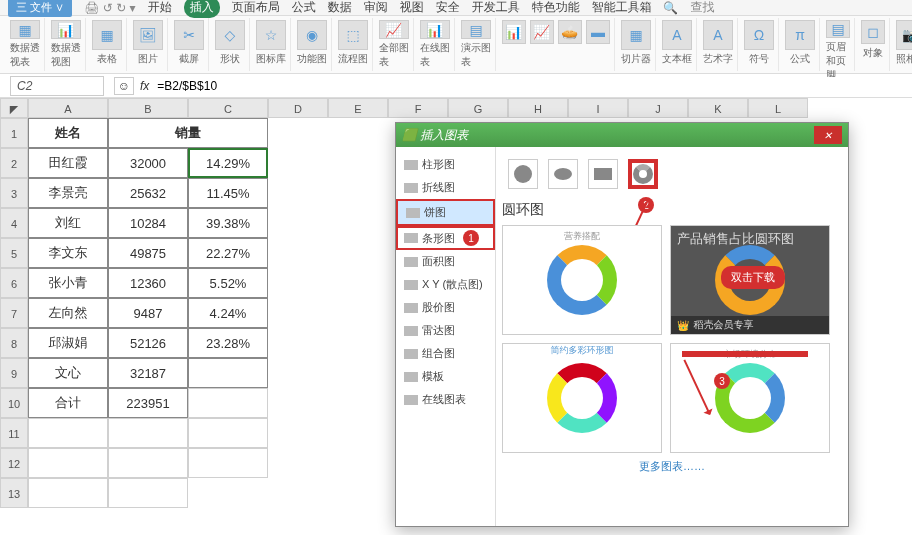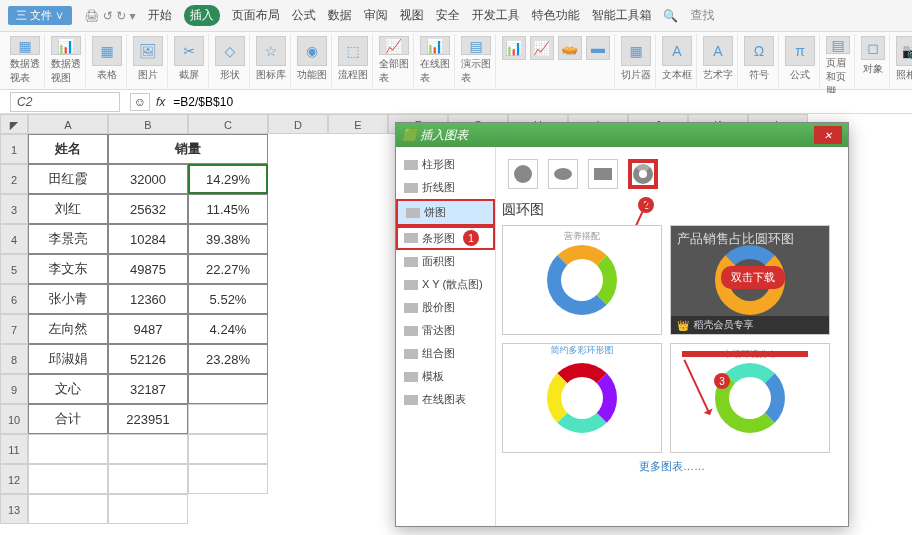--- a/index.html
+++ b/index.html
@@ -1,34 +1,34 @@
 <!DOCTYPE html>
 <html><head>
 <meta charset="utf-8">
 <style>
 * { margin: 0; padding: 0; box-sizing: border-box; font-family: "Microsoft YaHei", Arial, sans-serif; }
 body { background: #fff; font-size: 12px; color: #333; width: 912px; height: 535px; overflow: hidden; position: relative; }
 
 
-.menu-row { display: flex; align-items: center; height: 32px; background: #f5f5f5; border-bottom: 1px solid #dcdcdc; padding: 0 8px; gap: 12px; font-size: 12px; }
+.menu-row { display: flex; align-items: center; height: 16px; background: #f5f5f5; border-bottom: 1px solid #dcdcdc; padding: 0 8px; gap: 12px; font-size: 12px; }
 .menu-item { color: #444; cursor: pointer; }
 .menu-item.active { background: #2e8b57; color: #fff; padding: 2px 6px; border-radius: 10px; }
 .file-dd { background: #5a9bd4; color: #fff; padding: 2px 8px; border-radius: 2px; font-size: 11px; }
 
 
 .ribbon { display: flex; height: 58px; background: #fafafa; border-bottom: 1px solid #dcdcdc; padding: 2px 6px; gap: 2px; }
 .ribbon-group { display: flex; flex-direction: column; align-items: center; padding: 2px 4px; border-right: 1px solid #e8e8e8; }
 .ribbon-icons { display: flex; gap: 4px; }
 .ribbon-icon { width: 24px; height: 24px; background: #e0e0e0; border: 1px solid #ccc; display: flex; align-items: center; justify-content: center; font-size: 14px; color: #5a9bd4; }
 .ribbon-label { font-size: 10px; color: #666; margin-top: 2px; }
 .ribbon-icon.big { width: 30px; height: 30px; }
 
 
 .formula-row { display: flex; align-items: center; height: 24px; border-bottom: 1px solid #dcdcdc; background: #fff; }
-.name-box { width: 110px; border: 1px solid #ccc; margin: 2px 10px; padding: 2px 6px; font-style: italic; color: #555; background: #fff; }
+.name-box { width: 94px; border: 1px solid #ccc; margin: 2px 10px; padding: 2px 6px; font-style: italic; color: #555; background: #fff; }
 .fx-area { display: flex; align-items: center; gap: 6px; flex: 1; }
 .fx-icon { width: 20px; height: 18px; border: 1px solid #ccc; display: flex; align-items: center; justify-content: center; font-style: italic; }
 .fx-input { flex: 1; border: none; font-size: 12px; padding: 2px; }
 
 
 .grid-area { position: relative; display: flex; background: #fff; height: calc(535px - 24px - 58px - 24px); }
 .row-header, .col-header { background: #e8e8e8; border: 1px solid #d0d0d0; text-align: center; color: #555; font-size: 11px; }
 .row-header { height: 30px; line-height: 30px; }
 .grid-main { flex: 1; overflow: hidden; }
 .col-headers { display: flex; height: 20px; }
@@ -223,22 +223,22 @@
       <div class="col-header col-other">H</div>
       <div class="col-header col-other">I</div>
       <div class="col-header col-other">J</div>
       <div class="col-header col-other">K</div>
       <div class="col-header col-other">L</div>
     </div>
     <div class="grid-body">
       <div class="grid-col col-A">
         <div class="cell bold border-thick">姓名</div>
         <div class="cell border-thick">田红霞</div>
+        <div class="cell border-thick">李景亮</div>
         <div class="cell border-thick">刘红</div>
-        <div class="cell border-thick">李景亮</div>
         <div class="cell border-thick">李文东</div>
         <div class="cell border-thick">张小青</div>
         <div class="cell border-thick">左向然</div>
         <div class="cell border-thick">邱淑娟</div>
         <div class="cell border-thick">文心</div>
         <div class="cell border-thick">合计</div>
         <div class="cell"></div>
         <div class="cell"></div>
         <div class="cell"></div>
       </div>

